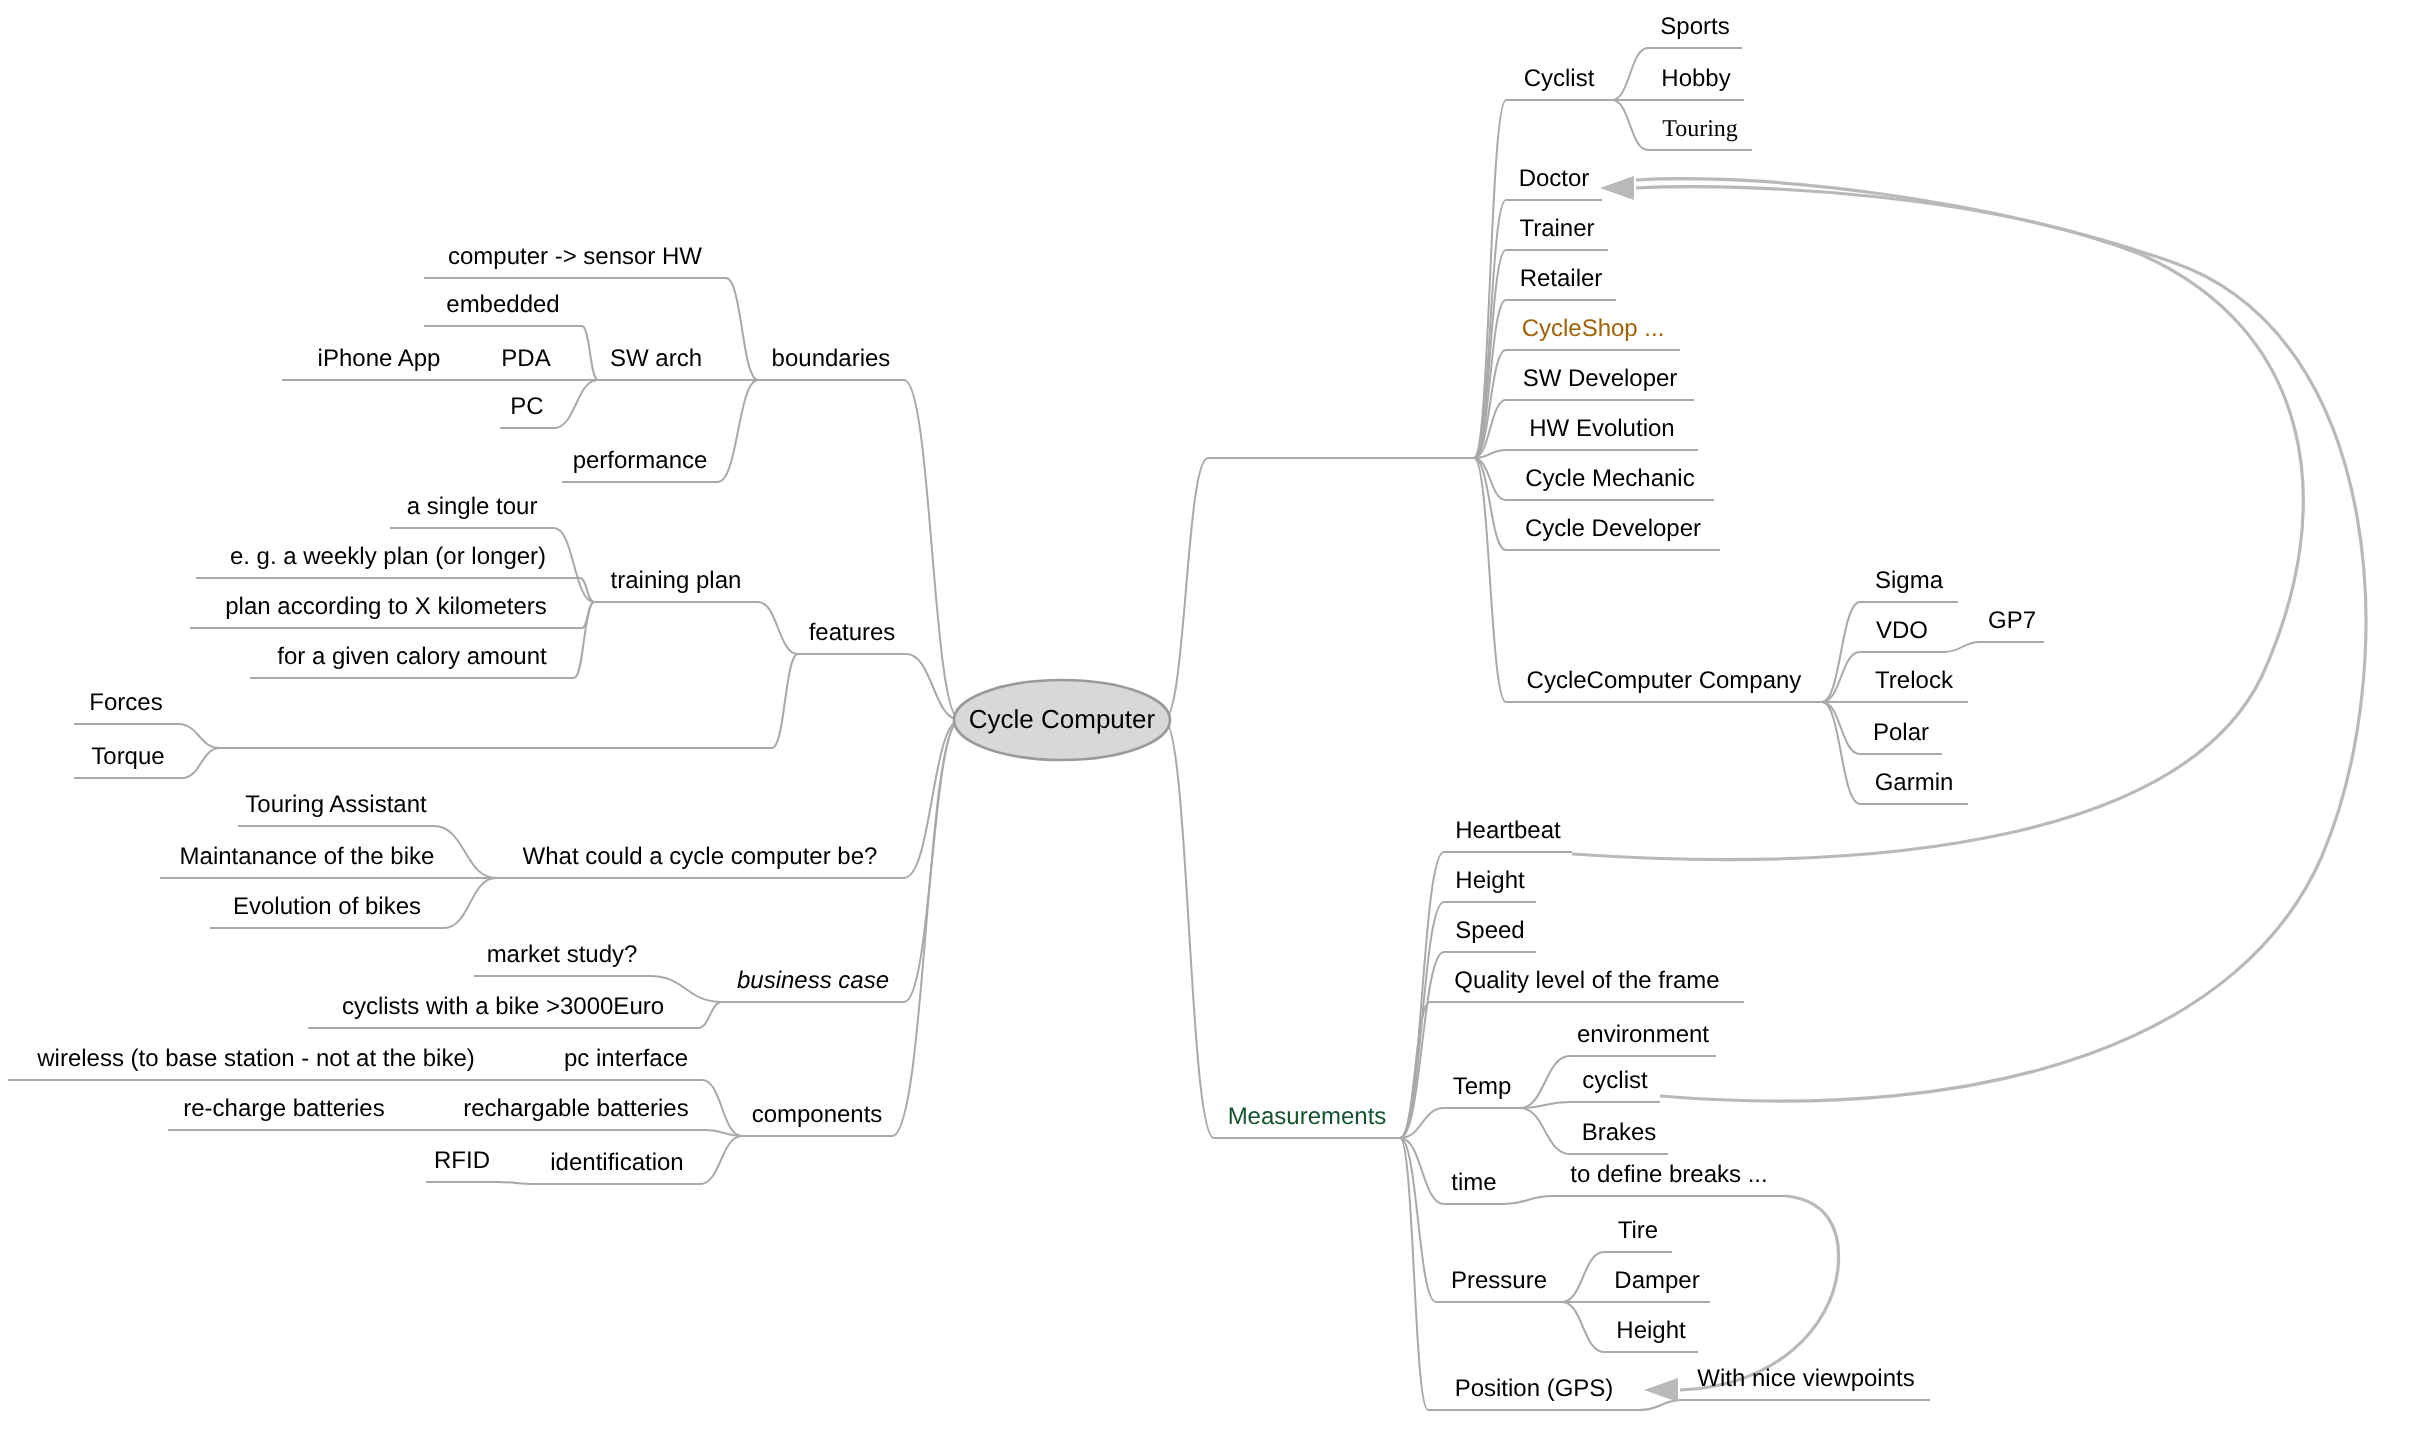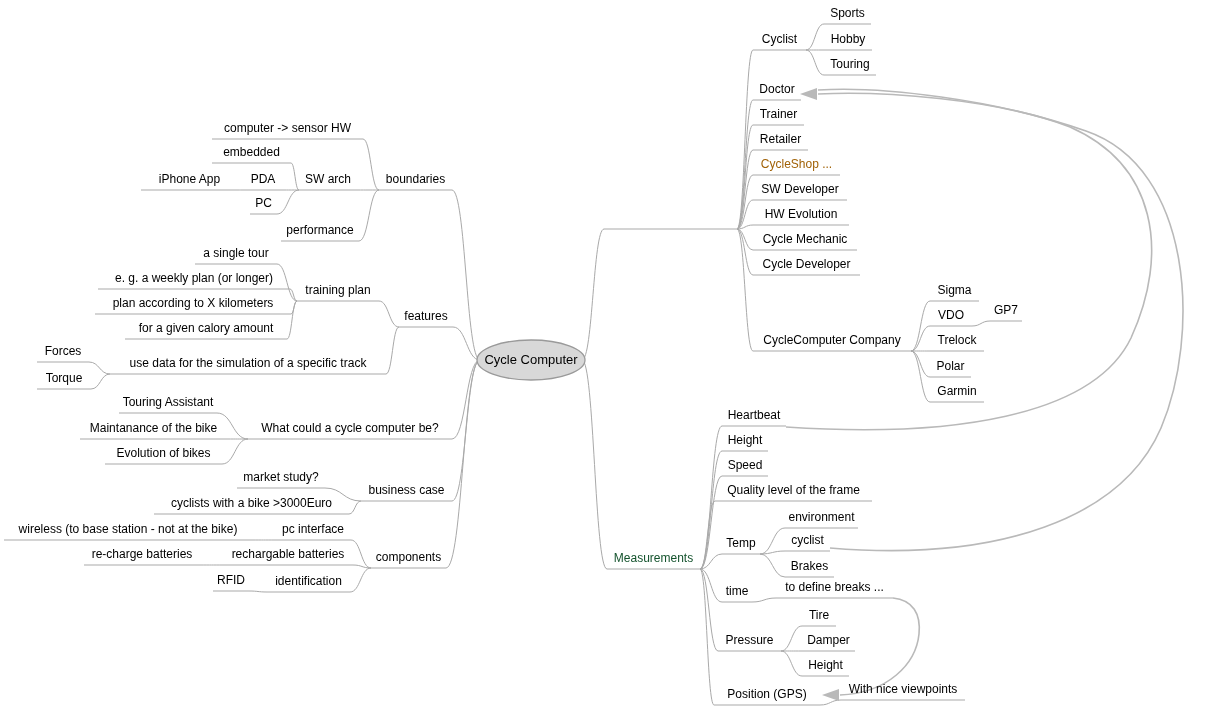--- a/index.html
+++ b/index.html
@@ -164,21 +164,21 @@
       <path d="M 830 548 C 1000 562, 1122 518, 1161 428 C 1200 336, 1194 168, 1086 131 C 995 99, 880 86, 818 90" fill="none" stroke="#b9b9b9" stroke-width="1.6"></path>
       <path d="M 893 598 C 913 600, 921 614, 919 634 C 916 664, 888 693, 840 695" fill="none" stroke="#b9b9b9" stroke-width="1.6"></path>
       <polygon points="822,695 839,689 839,701" fill="#b9b9b9"></polygon>
       <ellipse cx="531" cy="360" rx="54" ry="20" fill="#d8d8d8" stroke="#9a9a9a" stroke-width="1.3"></ellipse>
     </svg>
   <div class="labels">
     <div class="root-label" style="left: 477px; width: 108px; top: 351px; color: rgb(0, 0, 0);">Cycle Computer</div>
       <div class="node-label" style="left: 753px; width: 53px; top: 31px; color: rgb(0, 0, 0);">Cyclist</div>
       <div class="node-label" style="left: 824px; width: 47px; top: 5px; color: rgb(0, 0, 0);">Sports</div>
       <div class="node-label" style="left: 824px; width: 48px; top: 31px; color: rgb(0, 0, 0);">Hobby</div>
-      <div class="node-label" style="left: 824px; width: 52px; top: 56px; color: rgb(0, 0, 0);">Touring</div>
+      <div class="node-label" style="left: 824px; width: 52px; top: 56px; color: rgb(0, 0, 0); font-family: Liberation Serif, serif;">Touring</div>
       <div class="node-label" style="left: 753px; width: 48px; top: 81px; color: rgb(0, 0, 0);">Doctor</div>
       <div class="node-label" style="left: 753px; width: 51px; top: 106px; color: rgb(0, 0, 0);">Trainer</div>
       <div class="node-label" style="left: 753px; width: 55px; top: 131px; color: rgb(0, 0, 0);">Retailer</div>
       <div class="node-label" style="left: 753px; width: 87px; top: 156px; color: #a16207;">CycleShop ...</div>
       <div class="node-label" style="left: 753px; width: 94px; top: 181px; color: rgb(0, 0, 0);">SW Developer</div>
       <div class="node-label" style="left: 753px; width: 96px; top: 206px; color: rgb(0, 0, 0);">HW Evolution</div>
       <div class="node-label" style="left: 753px; width: 104px; top: 231px; color: rgb(0, 0, 0);">Cycle Mechanic</div>
       <div class="node-label" style="left: 753px; width: 107px; top: 256px; color: rgb(0, 0, 0);">Cycle Developer</div>
       <div class="node-label" style="left: 753px; width: 158px; top: 332px; color: rgb(0, 0, 0);">CycleComputer Company</div>
       <div class="node-label" style="left: 930px; width: 49px; top: 282px; color: rgb(0, 0, 0);">Sigma</div>
@@ -211,28 +211,27 @@
       <div class="node-label" style="left: 212px; width: 79px; top: 144px; color: rgb(0, 0, 0);">embedded</div>
       <div class="node-label" style="left: 242px; width: 42px; top: 171px; color: rgb(0, 0, 0);">PDA</div>
       <div class="node-label" style="left: 250px; width: 27px; top: 195px; color: rgb(0, 0, 0);">PC</div>
       <div class="node-label" style="left: 141px; width: 97px; top: 171px; color: rgb(0, 0, 0);">iPhone App</div>
       <div class="node-label" style="left: 399px; width: 54px; top: 308px; color: rgb(0, 0, 0);">features</div>
       <div class="node-label" style="left: 297px; width: 82px; top: 282px; color: rgb(0, 0, 0);">training plan</div>
       <div class="node-label" style="left: 195px; width: 82px; top: 245px; color: rgb(0, 0, 0);">a single tour</div>
       <div class="node-label" style="left: 98px; width: 192px; top: 270px; color: rgb(0, 0, 0);">e. g. a weekly plan (or longer)</div>
       <div class="node-label" style="left: 95px; width: 196px; top: 295px; color: rgb(0, 0, 0);">plan according to X kilometers</div>
       <div class="node-label" style="left: 125px; width: 162px; top: 320px; color: rgb(0, 0, 0);">for a given calory amount</div>
-      <div class="node-label" style="left: 110px; width: 276px; top: 355px; color: rgb(0, 0, 0);">use data for the simulation of a specific track</div>
       <div class="node-label" style="left: 37px; width: 52px; top: 343px; color: rgb(0, 0, 0);">Forces</div>
       <div class="node-label" style="left: 37px; width: 54px; top: 370px; color: rgb(0, 0, 0);">Torque</div>
       <div class="node-label" style="left: 248px; width: 204px; top: 420px; color: rgb(0, 0, 0);">What could a cycle computer be?</div>
       <div class="node-label" style="left: 119px; width: 98px; top: 394px; color: rgb(0, 0, 0);">Touring Assistant</div>
       <div class="node-label" style="left: 80px; width: 147px; top: 420px; color: rgb(0, 0, 0);">Maintanance of the bike</div>
       <div class="node-label" style="left: 105px; width: 117px; top: 445px; color: rgb(0, 0, 0);">Evolution of bikes</div>
-      <div class="node-label" style="left: 361px; width: 91px; top: 482px; color: rgb(0, 0, 0);">business case</div>
+      <div class="node-label" style="left: 361px; width: 91px; top: 482px; color: rgb(0, 0, 0); font-style: italic;">business case</div>
       <div class="node-label" style="left: 237px; width: 88px; top: 469px; color: rgb(0, 0, 0);">market study?</div>
       <div class="node-label" style="left: 154px; width: 195px; top: 495px; color: #000000;">cyclists with a bike &gt;3000Euro</div>
       <div class="node-label" style="left: 371px; width: 75px; top: 549px; color: rgb(0, 0, 0);">components</div>
       <div class="node-label" style="left: 275px; width: 76px; top: 521px; color: rgb(0, 0, 0);">pc interface</div>
       <div class="node-label" style="left: 4px; width: 248px; top: 521px; color: rgb(0, 0, 0);">wireless (to base station - not at the bike)</div>
       <div class="node-label" style="left: 223px; width: 130px; top: 546px; color: rgb(0, 0, 0);">rechargable batteries</div>
       <div class="node-label" style="left: 84px; width: 116px; top: 546px; color: rgb(0, 0, 0);">re-charge batteries</div>
       <div class="node-label" style="left: 267px; width: 83px; top: 573px; color: rgb(0, 0, 0);">identification</div>
       <div class="node-label" style="left: 213px; width: 36px; top: 572px; color: rgb(0, 0, 0);">RFID</div>
     </div>

